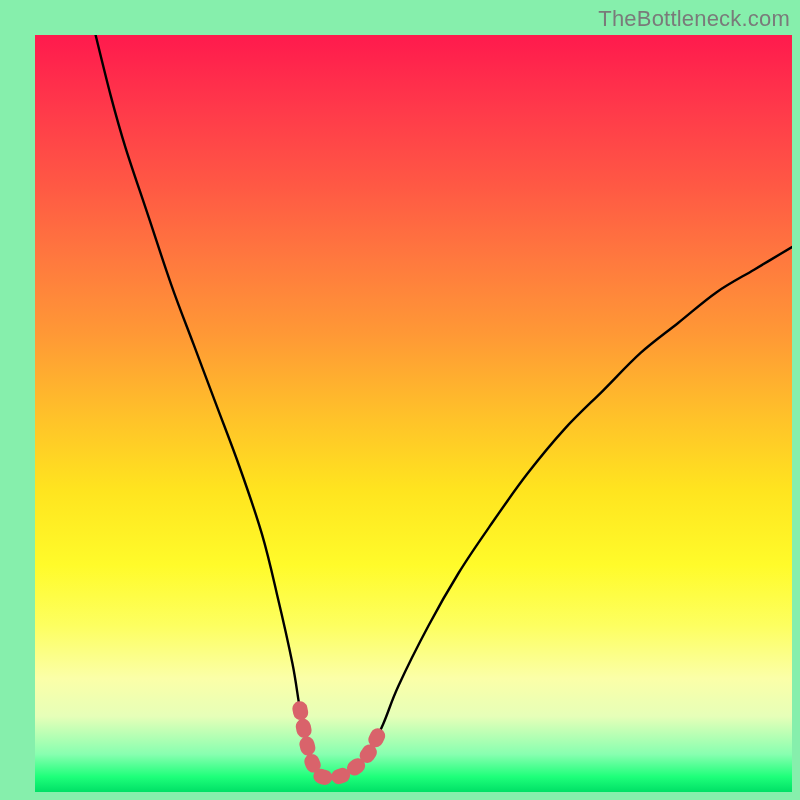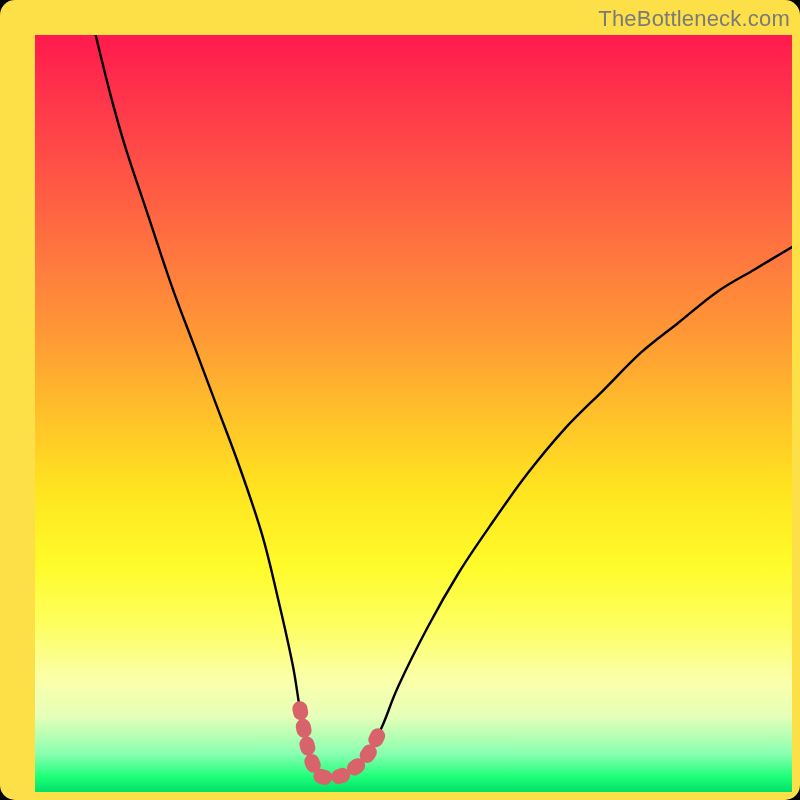--- a/index.html
+++ b/index.html
@@ -7,22 +7,21 @@
     padding: 0;
     width: 800px;
     height: 800px;
     background: #000;
     overflow: hidden;
     font-family: Arial, Helvetica, sans-serif;
   }
   .frame {
     position: absolute;
     inset: 0;
-    background: #fde047;
-    border-radius: 15px;
+    background: #86efac;
   }
   .plot-area {
     position: absolute;
     left: 35px;
     top: 35px;
     width: 757px;
     height: 757px;
     overflow: hidden;
   }
   .gradient-bg {

